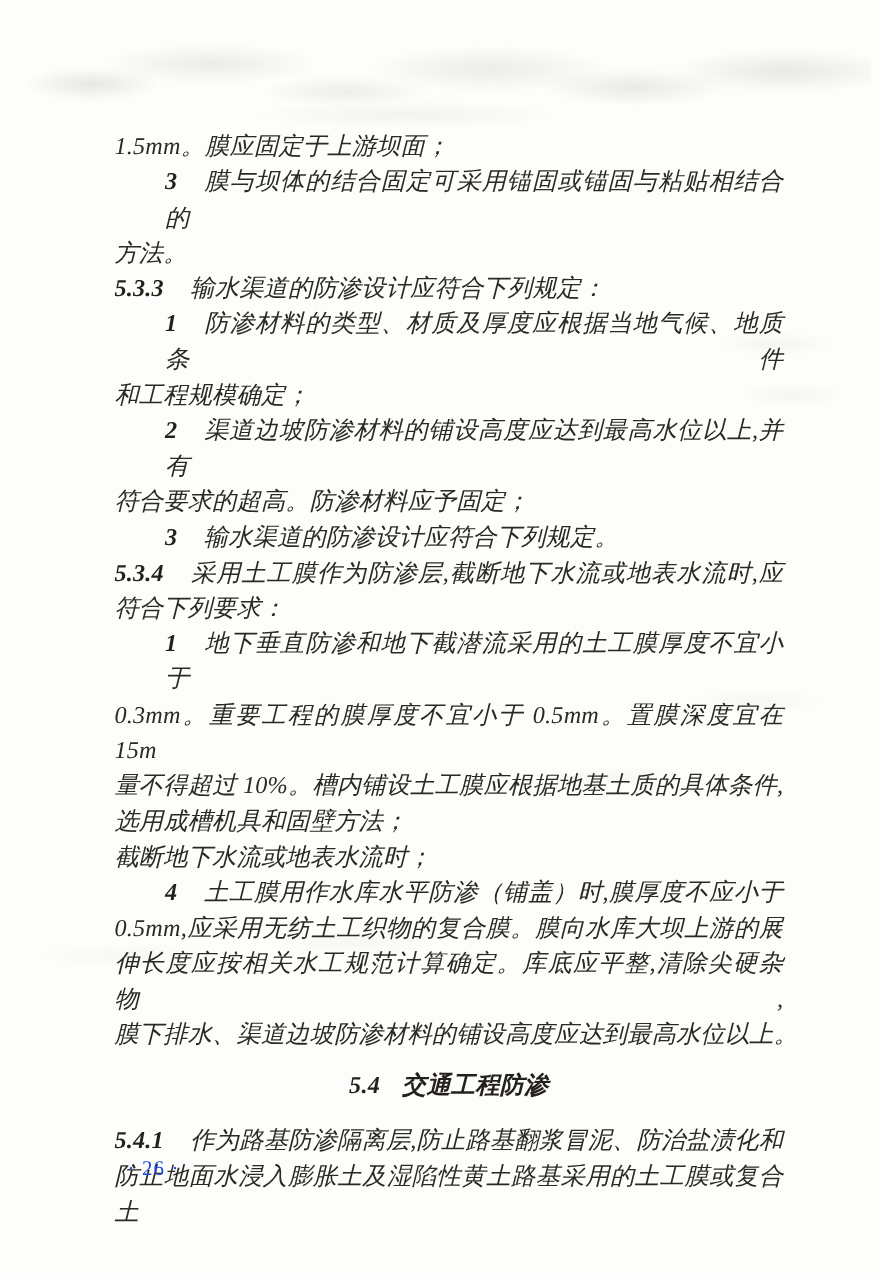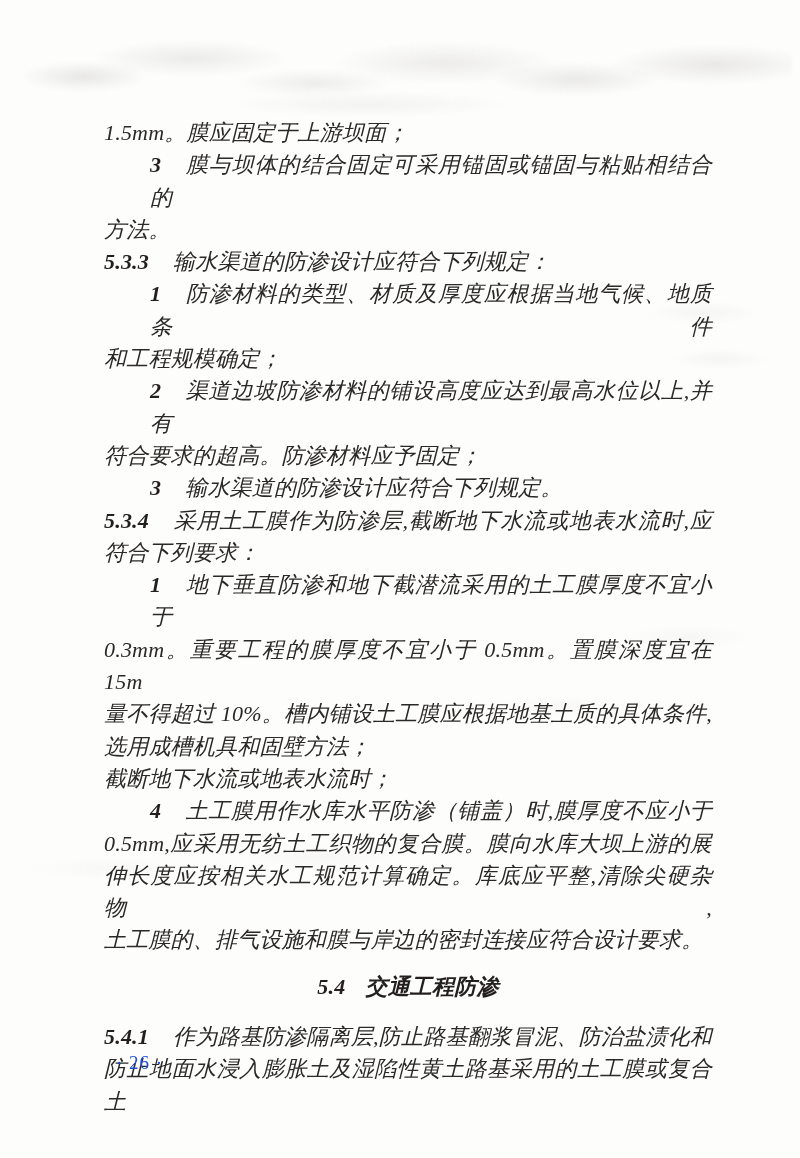--- a/index.html
+++ b/index.html
@@ -94,20 +94,20 @@
       <div class="line section full"><span class="num">5.3.4</span><span>采用土工膜作为防渗层,截断地下水流或地表水流时,应</span></div>
       <div class="line plain"><span>符合下列要求：</span></div>
       <div class="line item full"><span class="num">1</span><span>地下垂直防渗和地下截潜流采用的土工膜厚度不宜小于</span></div>
       <div class="line plain full"><span>0.3mm。重要工程的膜厚度不宜小于 0.5mm。置膜深度宜在 15m</span></div>
       <div class="line plain full"><span>量不得超过 10%。槽内铺设土工膜应根据地基土质的具体条件,</span></div>
       <div class="line plain"><span>选用成槽机具和固壁方法；</span></div>
       <div class="line plain"><span>截断地下水流或地表水流时；</span></div>
       <div class="line item full"><span class="num">4</span><span>土工膜用作水库水平防渗（铺盖）时,膜厚度不应小于</span></div>
       <div class="line plain full"><span>0.5mm,应采用无纺土工织物的复合膜。膜向水库大坝上游的展</span></div>
       <div class="line plain full"><span>伸长度应按相关水工规范计算确定。库底应平整,清除尖硬杂物,</span></div>
-      <div class="line plain"><span>土工膜的、排气设施和膜与岸边的密封连接应符合设计要求。</span></div>
+      <div class="line plain"><span>膜下排水、渠道边坡防渗材料的铺设高度应达到最高水位以上。</span></div>
       <div class="line heading"><span class="num">5.4</span><span>交通工程防渗</span></div>
       <div class="line section full"><span class="num">5.4.1</span><span>作为路基防渗隔离层,防止路基翻浆冒泥、防治盐渍化和</span></div>
       <div class="line plain full"><span>防止地面水浸入膨胀土及湿陷性黄土路基采用的土工膜或复合土</span></div>
     </div>
 
   <div class="footer">· 26 ·</div>
 </div>
 
 </body></html>

